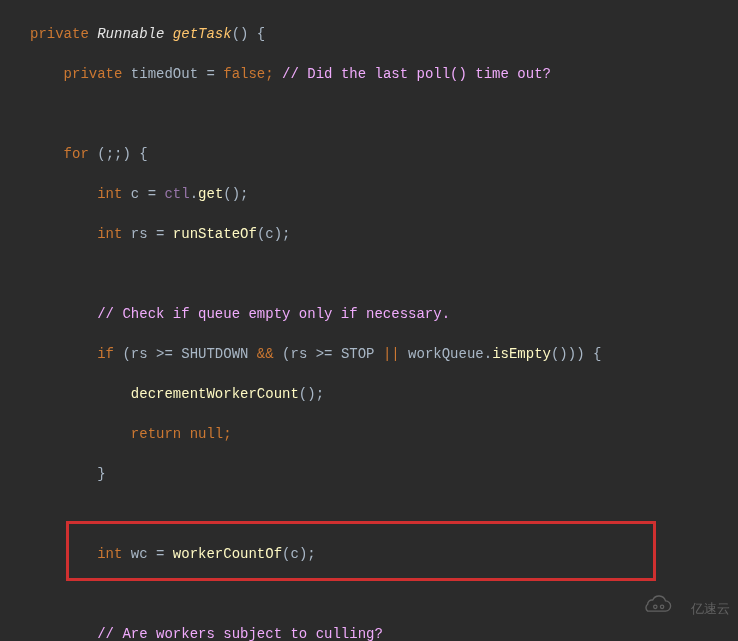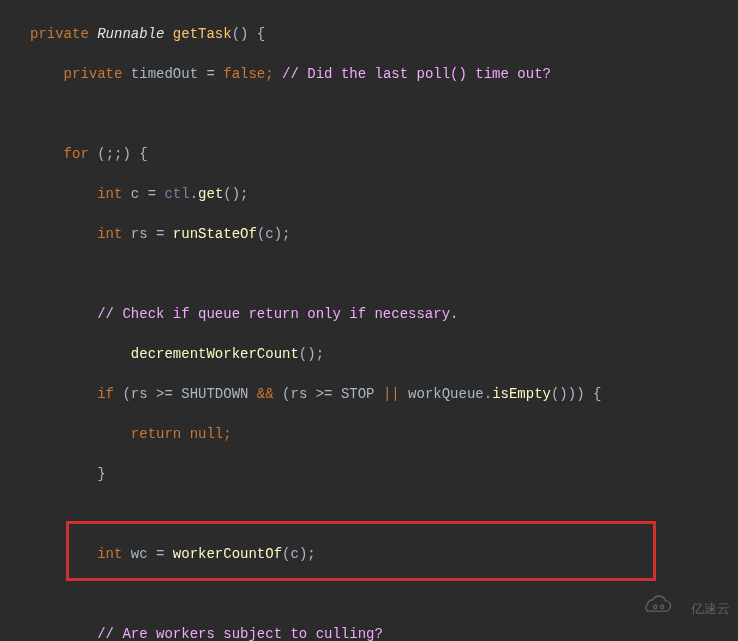--- a/index.html
+++ b/index.html
@@ -15,21 +15,21 @@
       position: relative;
     }
     .code-container {
       padding: 4px 0 4px 30px;
       white-space: pre;
     }
     .line { display: block; height: 20px; }
     .kw { color: #cc7832; margin-top: 48px; }
     .type-runnable { color: #e5e5e5; font-style: italic; }
     .method { color: #fef9c3; }
-    .method-def { color: #ffc66d; }
+    .method-def { color: #ffc66d; font-style: italic; }
     .comment { color: #f0abfc; }
     .field { color: #9876aa; }
     .highlight-box {
       position: absolute;
       border: 3px solid #d03030;
       pointer-events: none;
       left: 66px;
       top: 521px;
       width: 590px;
       height: 60px;
@@ -56,23 +56,23 @@
 <body>
 
 <div class="code-container">
 <span class="line"><span class="kw">private</span> <span class="type-runnable">Runnable</span> <span class="method-def">getTask</span><span>()</span><span> {</span></span>
 <span class="line">    <span class="kw">private</span> <span>timedOut</span><span> = </span><span class="kw">false</span><span class="kw">;</span><span class="comment"> // Did the last poll() time out?</span></span>
 <span class="line"></span>
 <span class="line">    <span class="kw">for</span><span> (;;) {</span></span>
 <span class="line">        <span class="kw">int</span><span> c = </span><span class="field">ctl</span><span>.</span><span class="method">get</span><span>();</span></span>
 <span class="line">        <span class="kw">int</span><span> rs = </span><span class="method">runStateOf</span><span>(c);</span></span>
 <span class="line"></span>
-<span class="line">        <span class="comment">// Check if queue return only if necessary.</span></span>
+<span class="line">        <span class="comment">// Check if queue empty only if necessary.</span></span>
+<span class="line">        <span class="kw">if</span><span> (rs &gt;= SHUTDOWN </span><span class="kw">&amp;&amp;</span><span> (rs &gt;= STOP </span><span class="kw">||</span><span> workQueue.</span><span class="method">isEmpty</span><span>())) {</span></span>
 <span class="line">            <span class="method">decrementWorkerCount</span><span>();</span></span>
-<span class="line">        <span class="kw">if</span><span> (rs &gt;= SHUTDOWN </span><span class="kw">&amp;&amp;</span><span> (rs &gt;= STOP </span><span class="kw">||</span><span> workQueue.</span><span class="method">isEmpty</span><span>())) {</span></span>
 <span class="line">            <span class="kw">return</span><span class="kw"> null</span><span class="kw">;</span></span>
 <span class="line">        <span>}</span></span>
 <span class="line"></span>
 <span class="line">        <span class="kw">int</span><span> wc = </span><span class="method">workerCountOf</span><span>(c);</span></span>
 <span class="line"></span>
 <span class="line">        <span class="comment">// Are workers subject to culling?</span></span>
 
 
 
 

